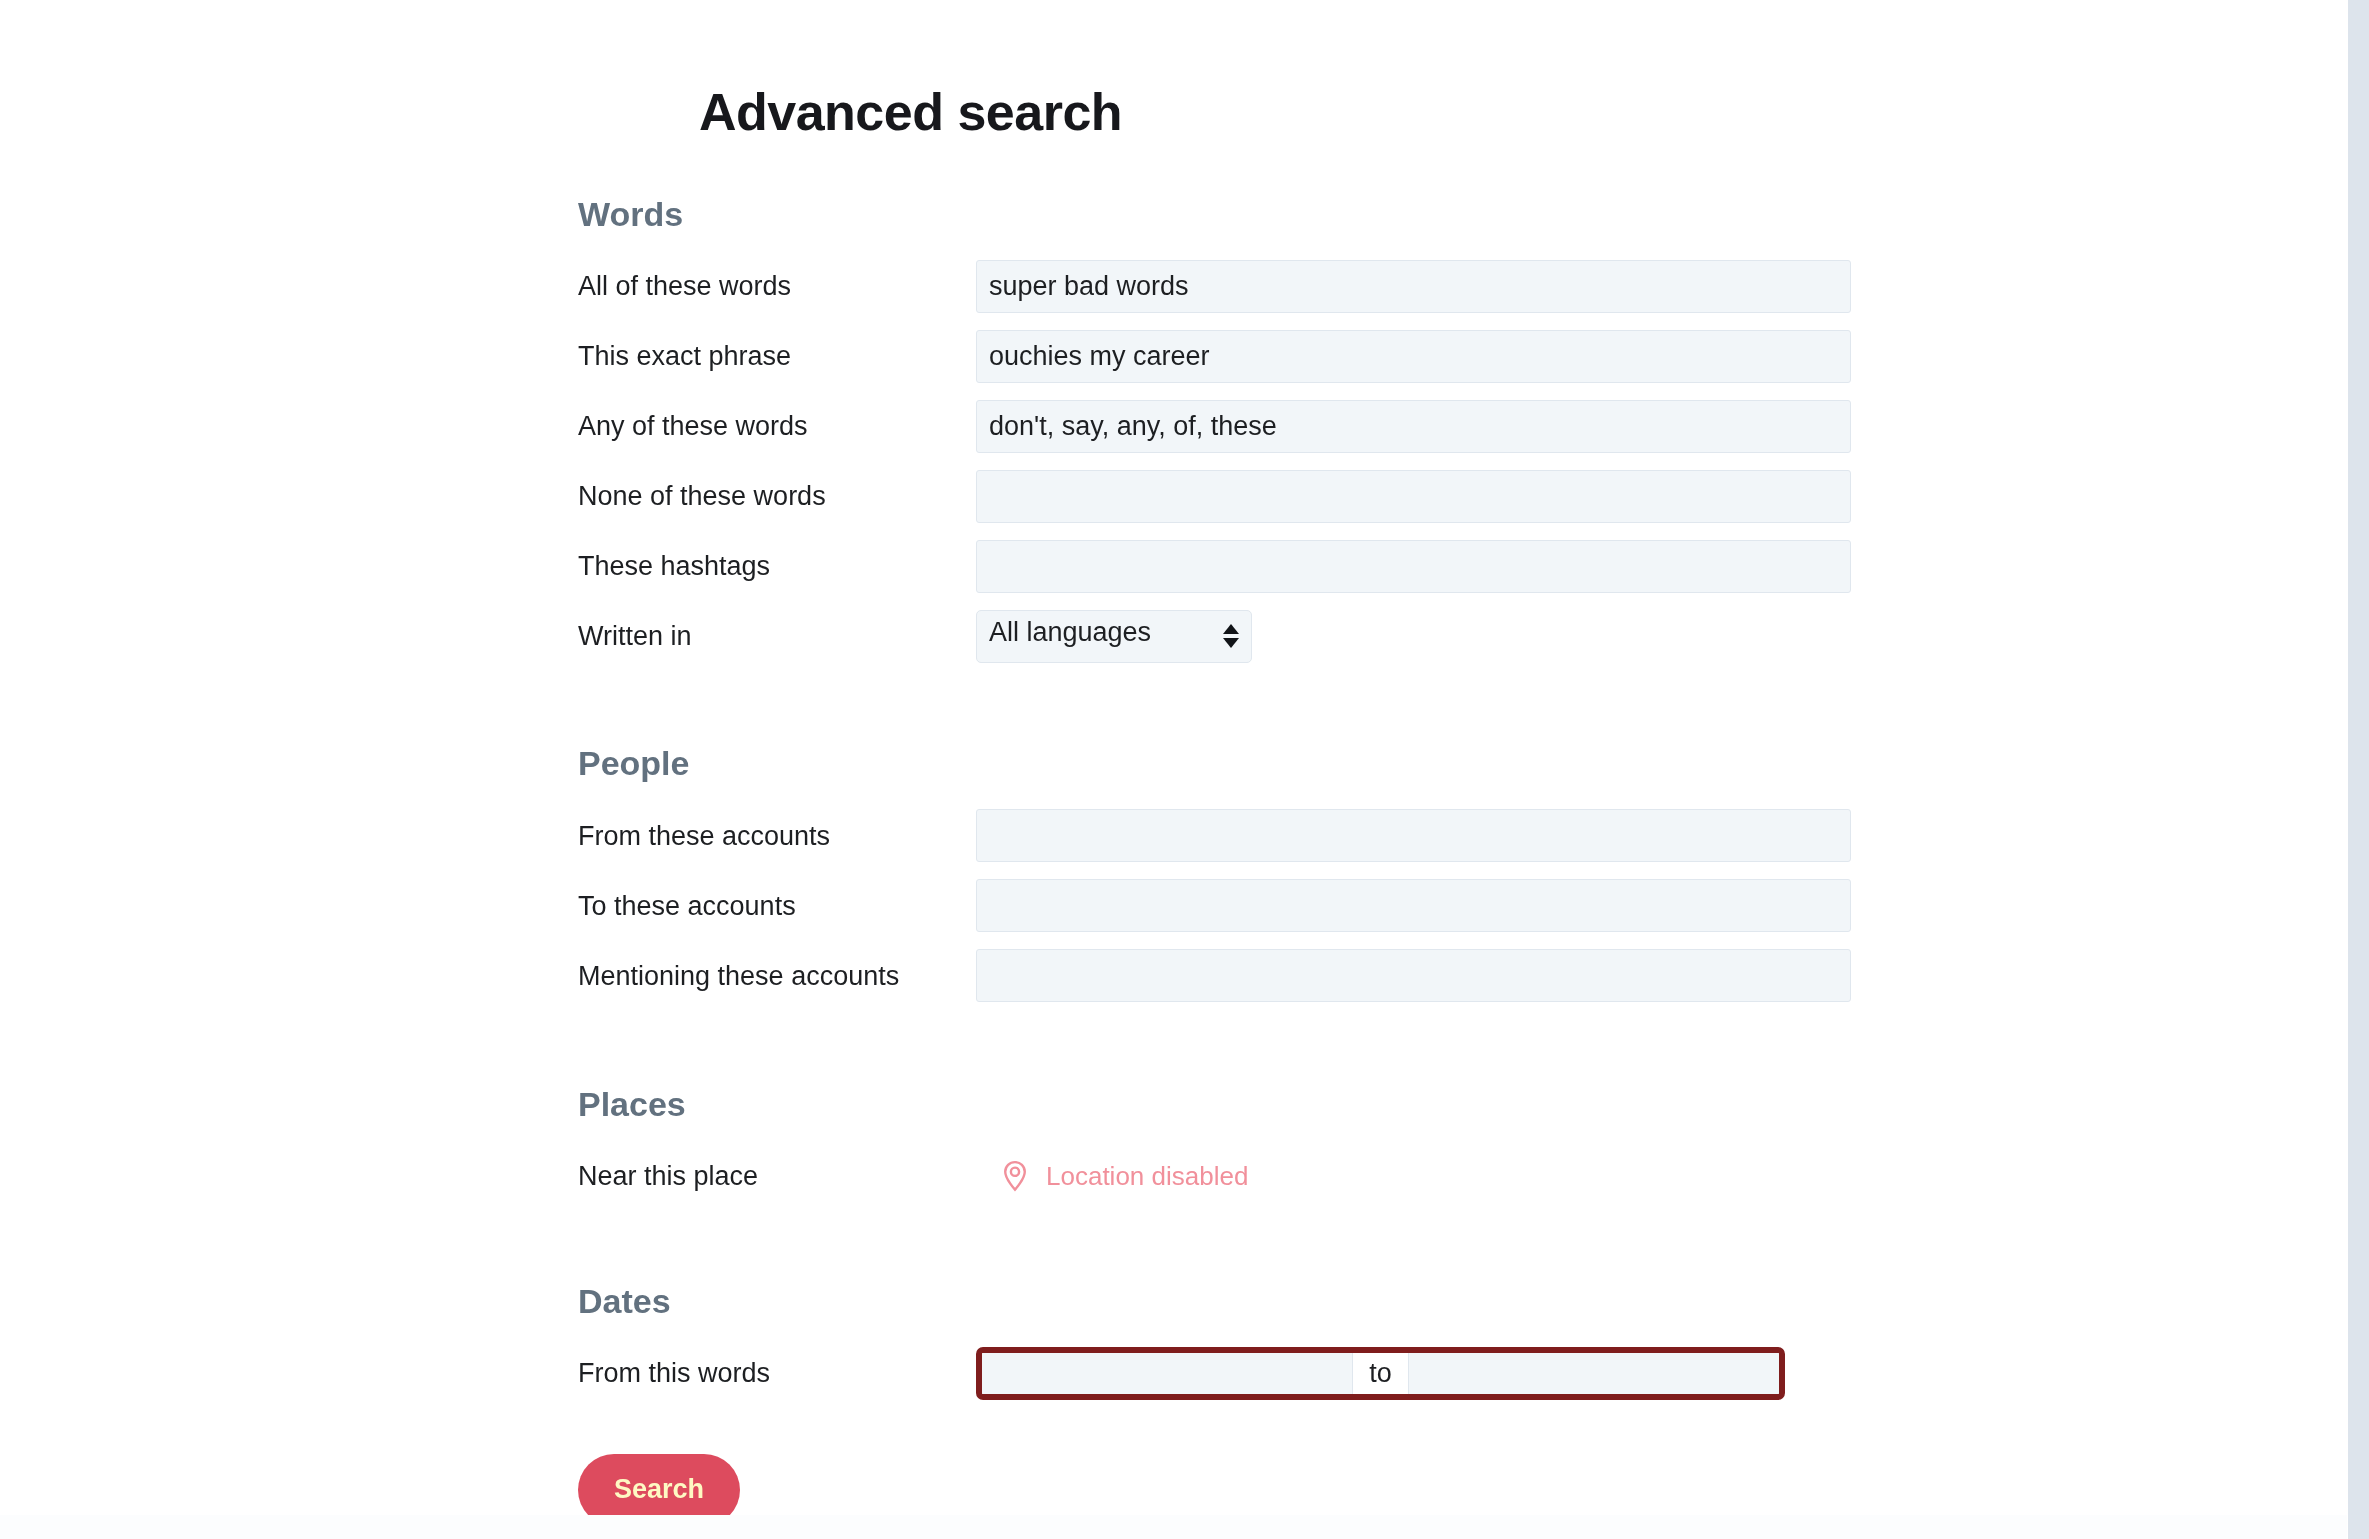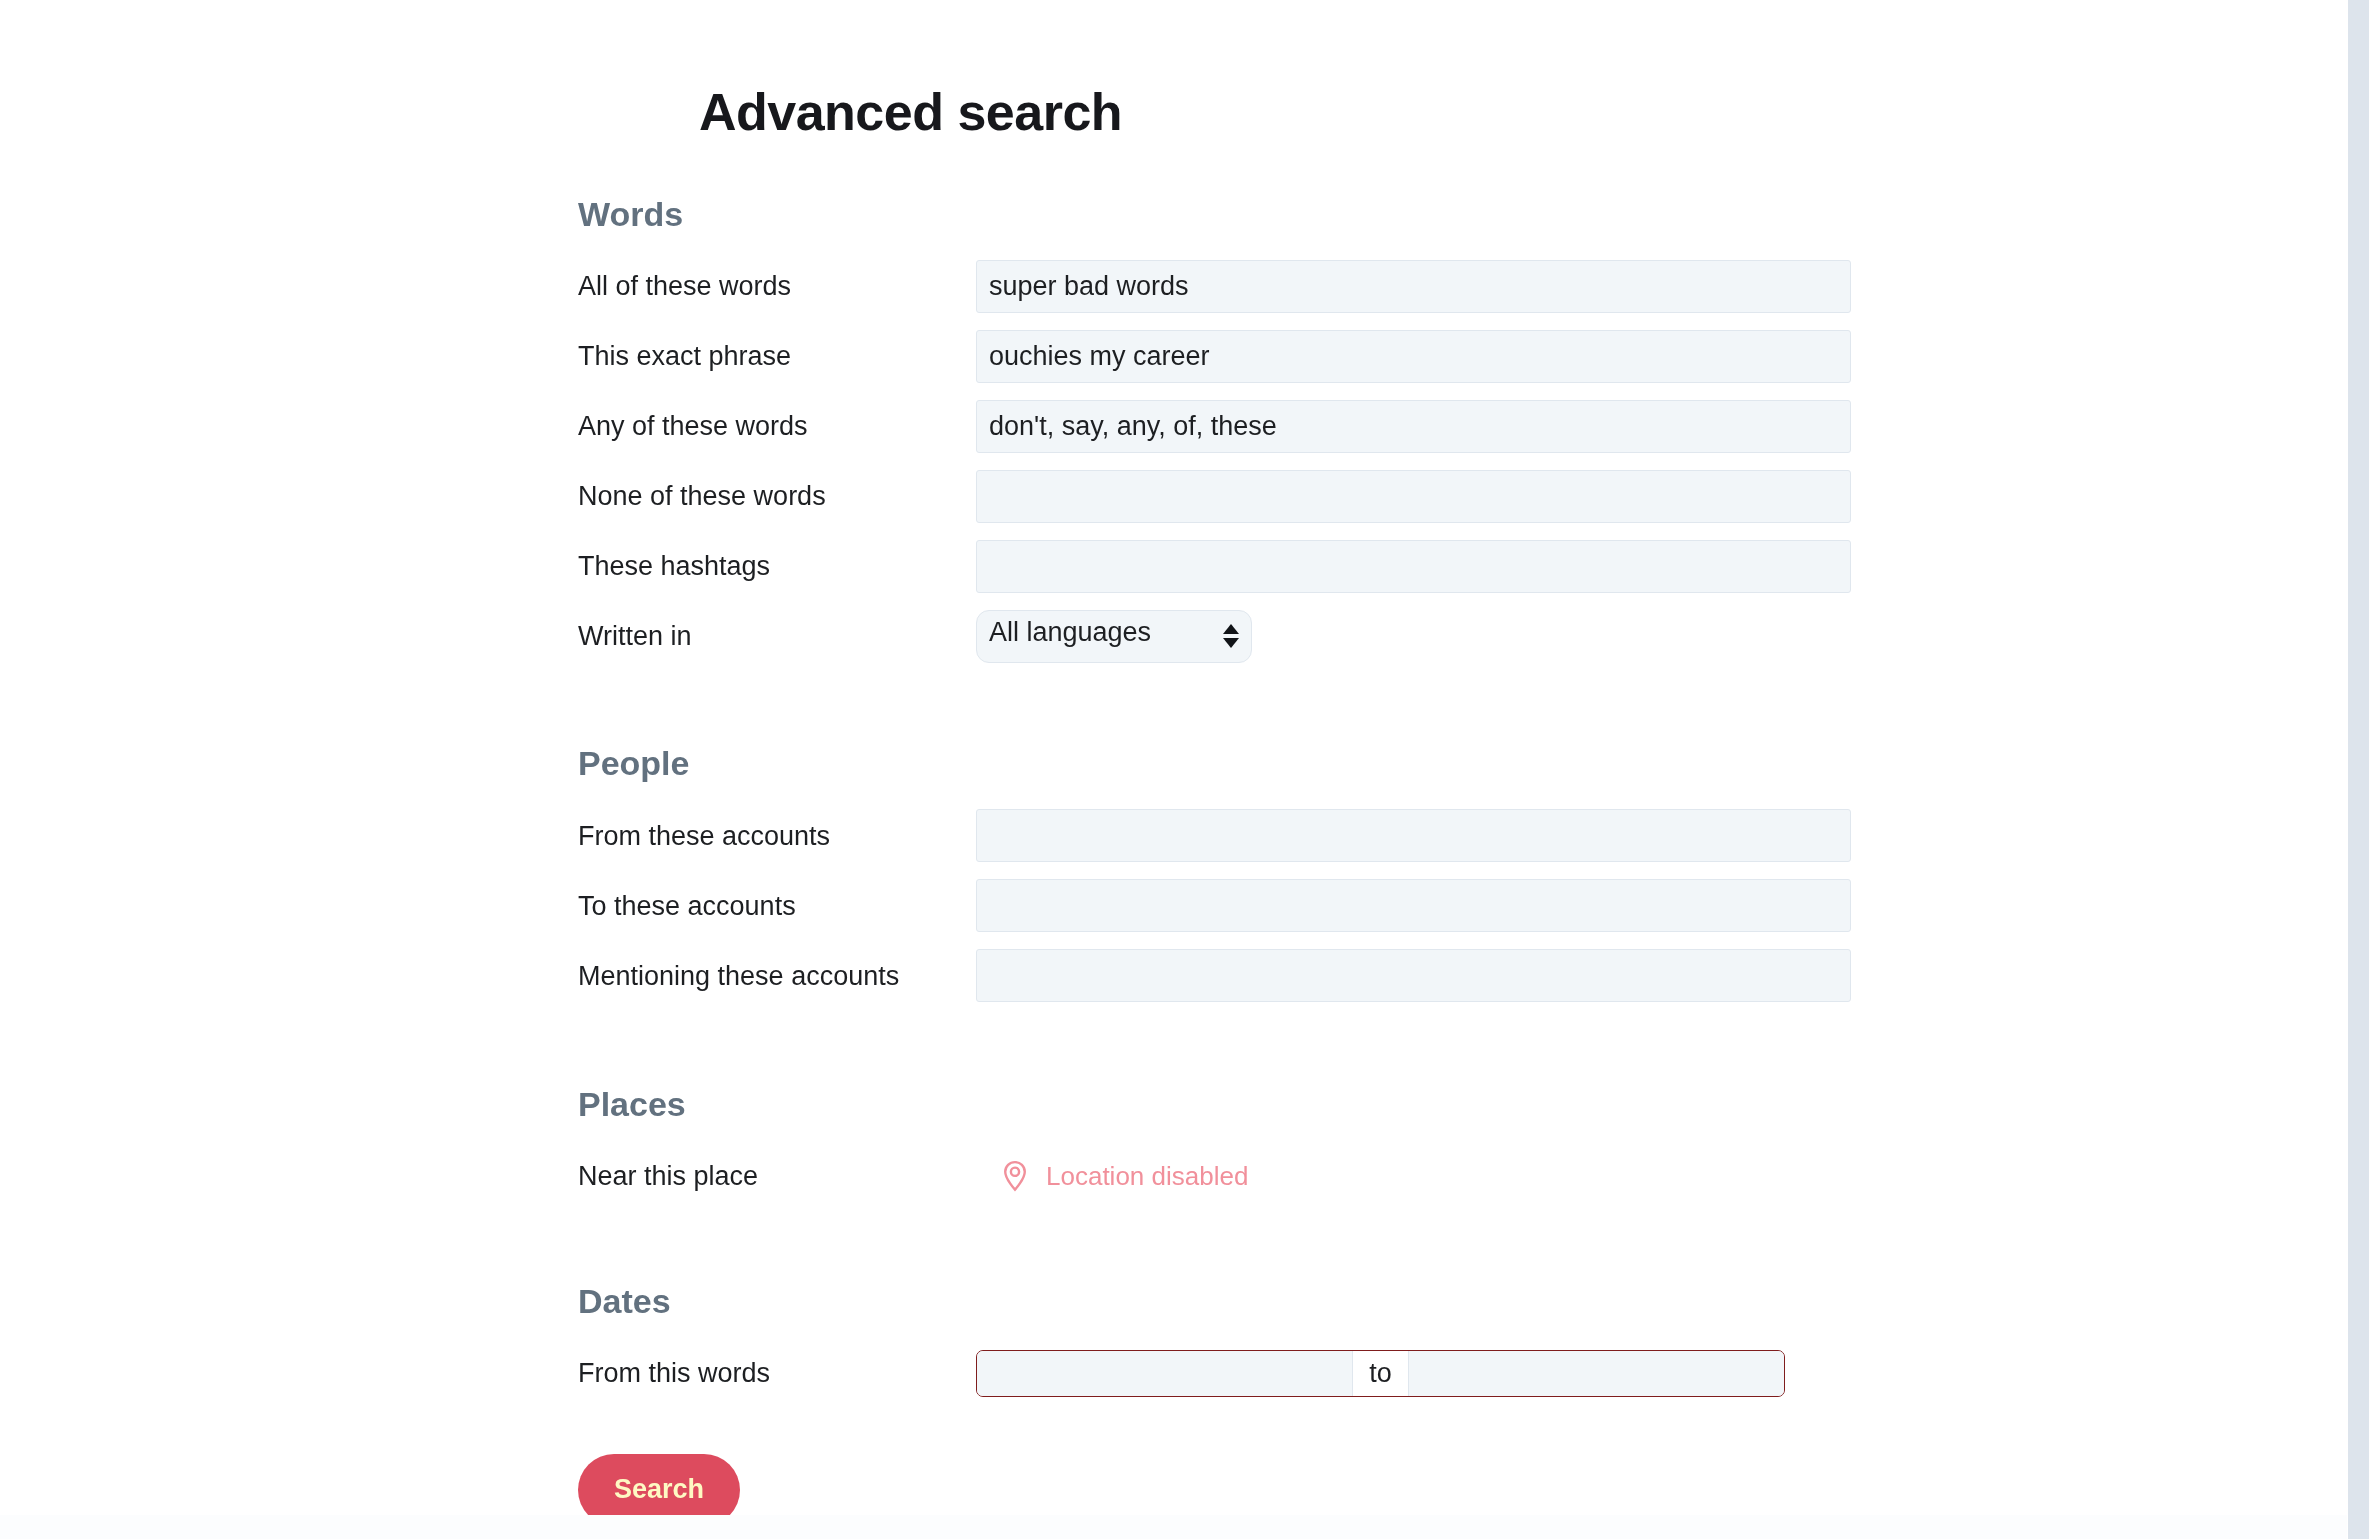--- a/index.html
+++ b/index.html
@@ -126,21 +126,21 @@
   .select-wrap {
     position: relative;
     width: 276px;
     height: 53px;
   }
   .select-box {
     width: 276px;
     height: 53px;
     background: #f2f6f9;
     border: 1px solid #e0e7ee;
-    border-radius: 13px;
+    border-radius: 5px;
     font-family: "Liberation Sans", sans-serif;
     font-size: 27px;
     color: #1d1f22;
     padding: 0 46px 8px 12px;
     display: flex;
     align-items: center;
     cursor: pointer;
     user-select: none;
     overflow: hidden;
     white-space: nowrap;
@@ -178,22 +178,22 @@
     font-size: 26px;
     color: #f1909b;
     line-height: 1;
   }
 
   
   .date-group {
     display: flex;
     align-items: stretch;
     width: 809px;
-    height: 47px;
-    border: 1px solid #7f1d1d;
+    height: 53px;
+    border: 6px solid #7f1d1d;
     border-radius: 7px;
     overflow: hidden;
     background: #f2f6f9;
   }
   .date-input {
     flex: 1 1 0;
     min-width: 0;
     height: 100%;
     background: #f2f6f9;
     border: none;

